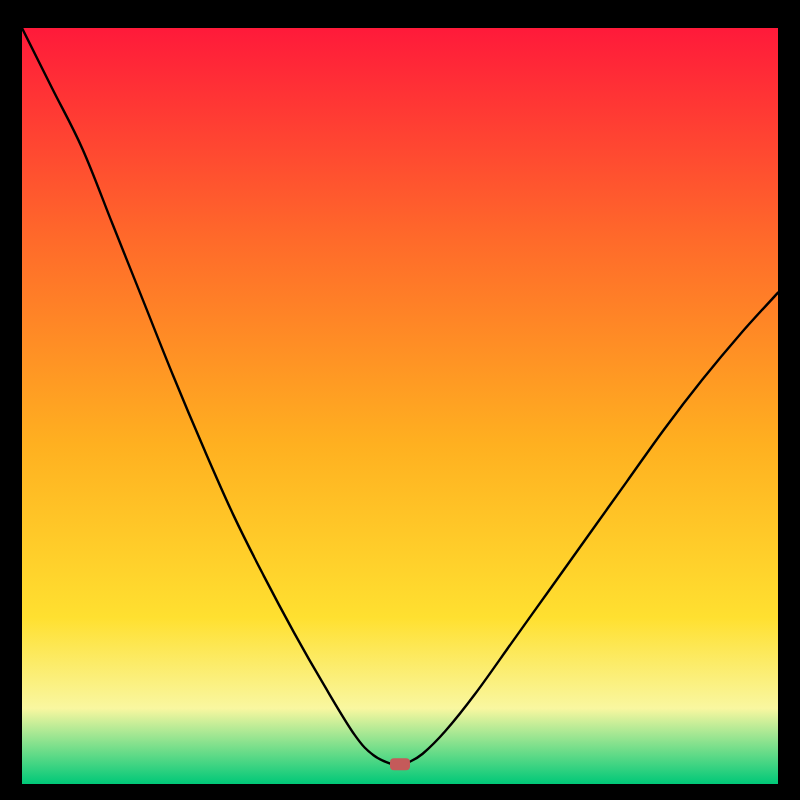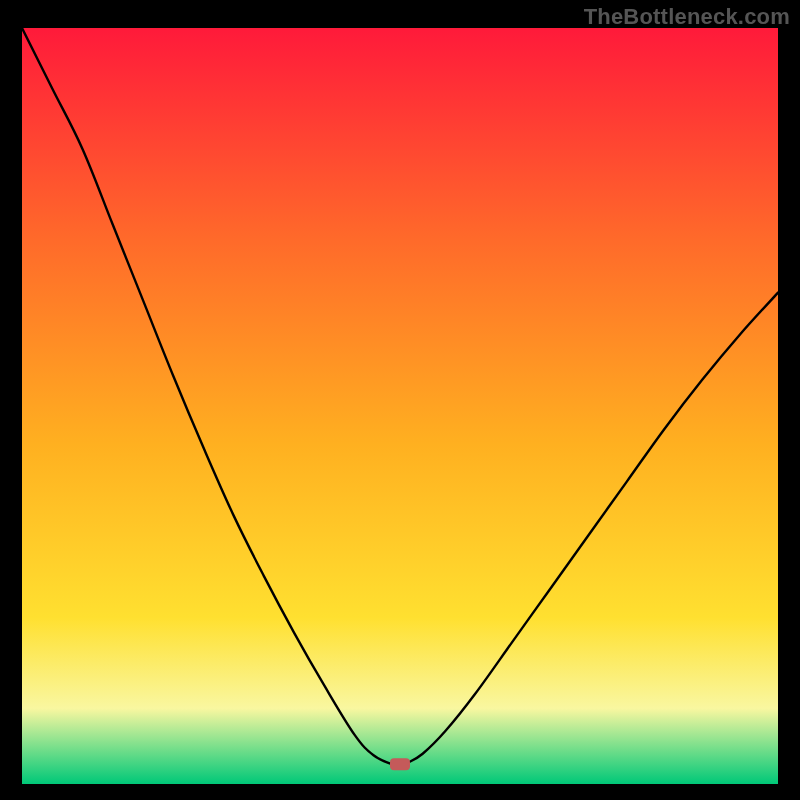--- a/index.html
+++ b/index.html
@@ -50,21 +50,20 @@
   .marker {
     fill: #c45a5a;
     stroke: none;
   }
 </style>
 </head>
 <body>
 
 <div class="frame">
 
-  <div class="watermark">TheBottleneck.com</div>
 
   <div class="plot-area">
     <svg class="plot-svg" viewBox="0 0 756 756" preserveAspectRatio="none">
       <defs>
         <linearGradient id="bg-grad" x1="0" y1="0" x2="0" y2="1">
           <stop id="g0" offset="0%" stop-color="#ff1a3a"></stop>
           <stop id="g1" offset="28%" stop-color="#ff6a2a"></stop>
           <stop id="g2" offset="55%" stop-color="#ffb020"></stop>
           <stop id="g3" offset="78%" stop-color="#ffe030"></stop>
           <stop id="g4" offset="90%" stop-color="#f9f7a0"></stop>

